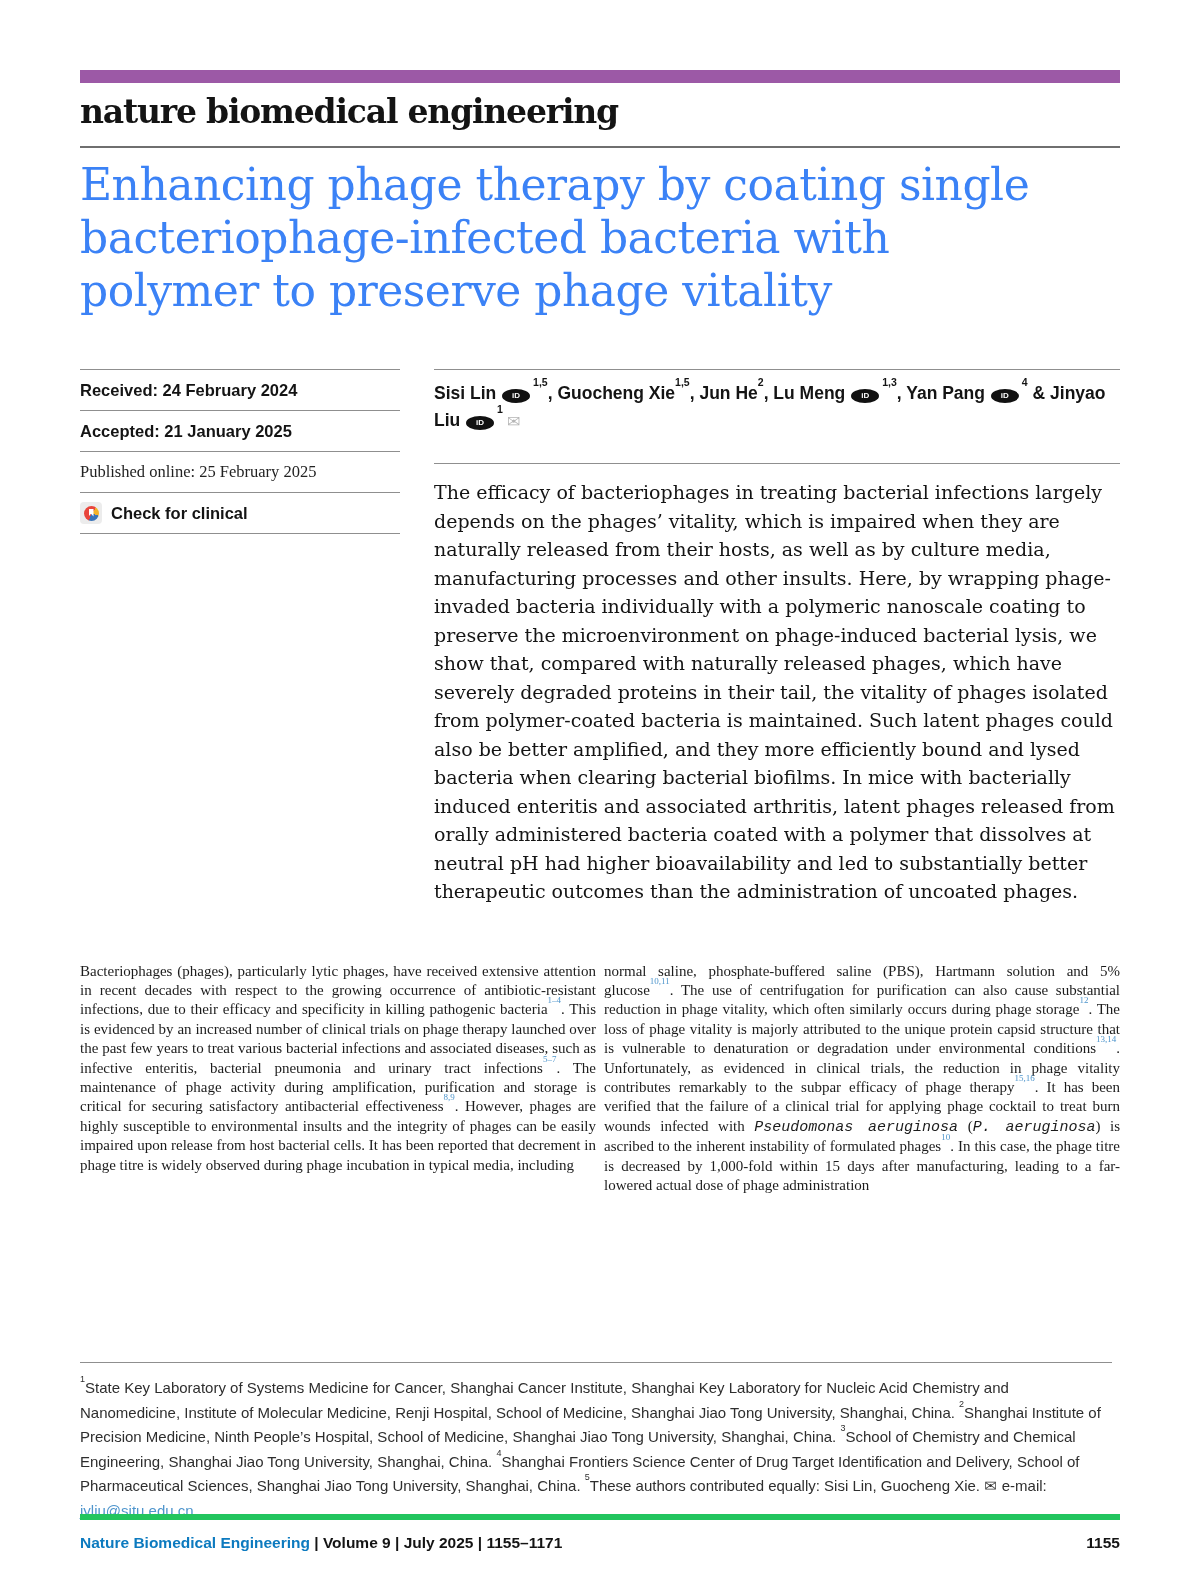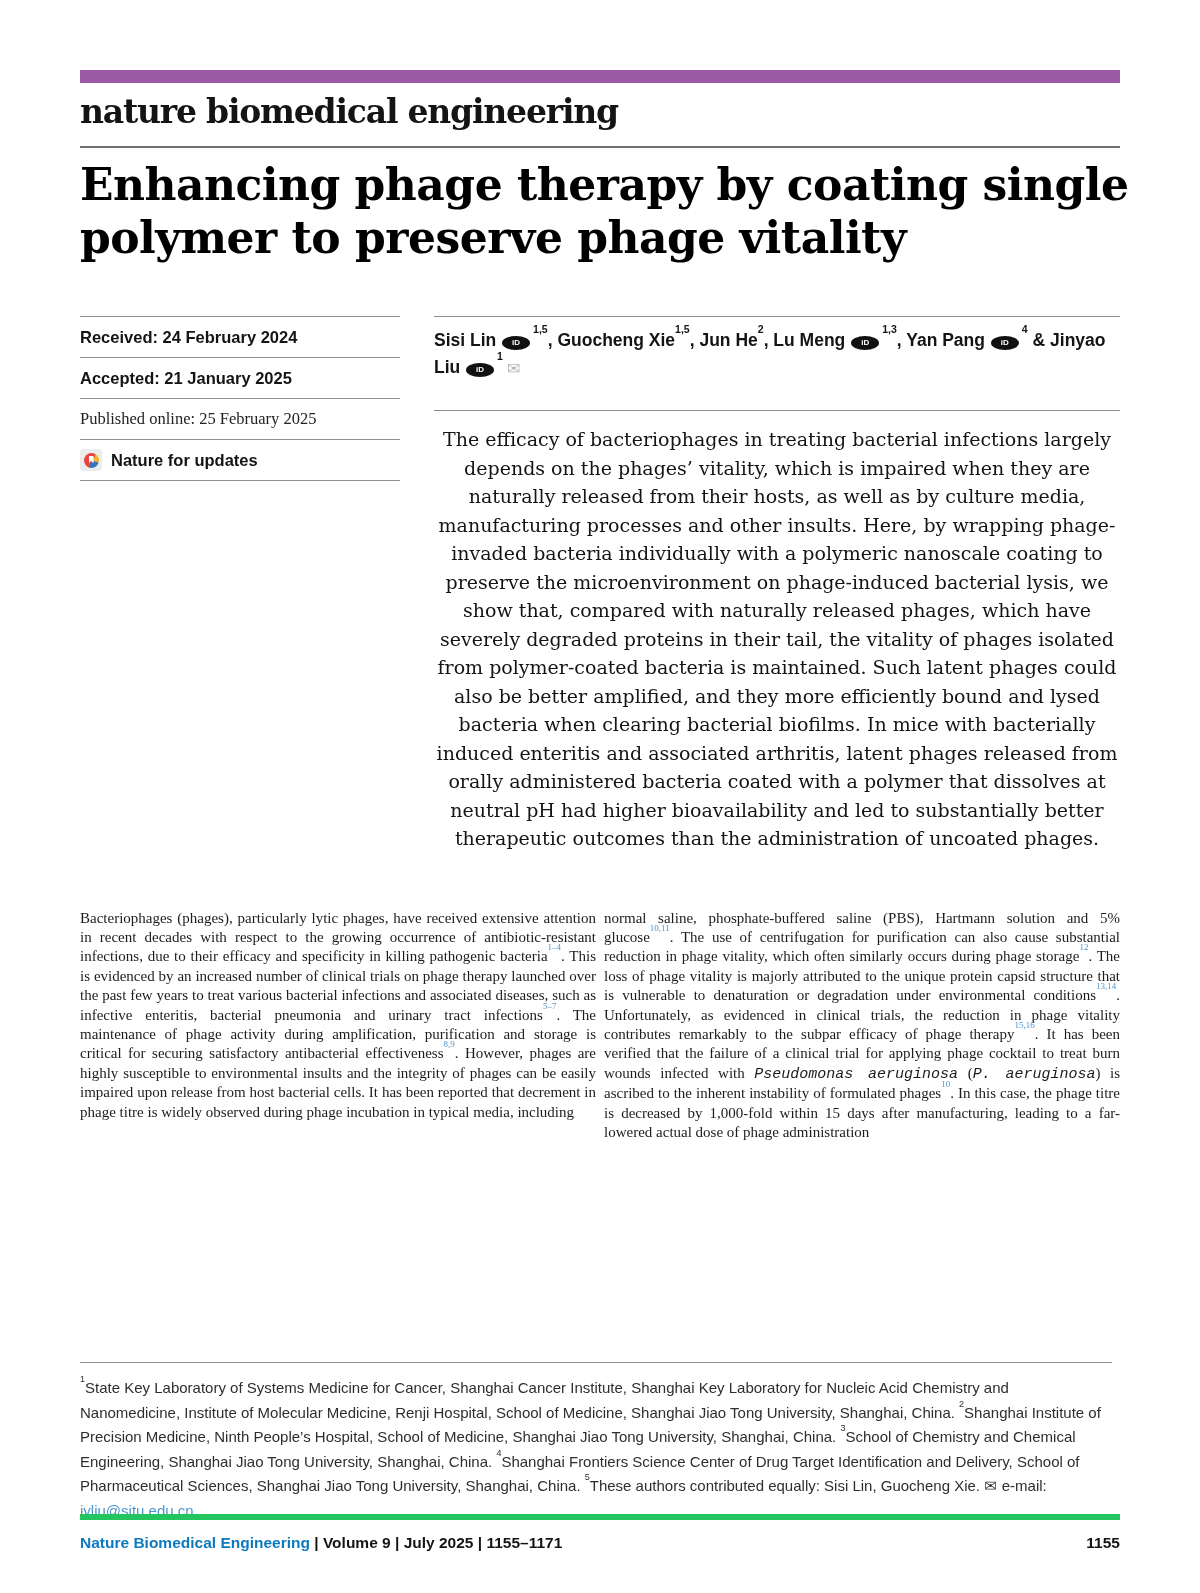--- a/index.html
+++ b/index.html
@@ -28,25 +28,25 @@
   .article-row{
     margin-top:58px;
     display:flex;justify-content:space-between;align-items:baseline;
   }
   .article-label{font-weight:700;font-size:19px;color:#141414;}
   .doi-link{font-size:15.5px;color:#0c7abf;text-decoration:none;font-weight:400;}
   .rule-article{margin-top:14px;border-top:2px solid #6f6f6f;}
   .title{
     margin-top:10px;
     font-family:"DejaVu Serif", serif;
-    font-weight:700;
+    font-weight:400;
     font-size:44px;
     line-height:53px;
     letter-spacing:-0.5px;
-    color:#000000;
+    color:#3b82f6;
   }
   .title div{white-space:nowrap;}
   
   .info-grid{
     margin-top:52px;
     display:grid;
     grid-template-columns:320px 1fr;
     column-gap:34px;
   }
   .meta-col{font-size:16.5px;}
@@ -75,21 +75,21 @@
   .right-col{min-width:0;}
   .authors{
     border-top:1px solid #8f8f8f;
     padding:10px 0 28px 0;
     font-weight:700;font-size:17.5px;line-height:27px;color:#141414;
   }
   .abstract-block{border-top:1px solid #8f8f8f;padding-top:14px;}
   .abstract{
     font-family:"DejaVu Serif", serif;
     font-size:19px;line-height:28.5px;color:#141414;
-    text-align:center;
+    text-align:left;
   }
   
   .body-cols{
     margin-top:56px;
     display:grid;grid-template-columns:1fr 1fr;column-gap:8px;
   }
   .body-col{
     font-family:"Liberation Serif", serif;
     font-size:15px;line-height:19.4px;color:#1c1c1c;
     text-align:justify;
@@ -135,40 +135,41 @@
 
   <div class="topbar"></div>
 
   <div class="wordmark">nature biomedical engineering</div>
 
 
   <div class="rule-article"></div>
 
   <div class="title">
     <div>Enhancing phage therapy by coating single</div>
+    <div>bacteriophage-infected bacteria with</div>
     <div>polymer to preserve phage vitality</div>
   </div>
 
   <div class="info-grid">
 
     <div class="meta-col">
       <div class="meta-row">
         <span class="meta-bold">Received: 24 February 2024</span>
       </div>
       <div class="meta-row">
         <span class="meta-bold">Accepted: 21 January 2025</span>
       </div>
       <div class="meta-row">
         <span class="meta-serif">Published online: 25 February 2025</span>
       </div>
       <div class="meta-row last">
         <span class="crossmark">
             <span class="disc"></span>
           </span>
-        <span class="meta-bold">Nature for updates</span>
+        <span class="meta-bold">Check for clinical</span>
       </div>
     </div>
 
     <div class="right-col">
       <div class="authors"><span>Sisi Lin </span><span class="icon orcid">iD</span><sup>1,5</sup><span>, Guocheng Xie</span><sup>1,5</sup><span>, Jun He</span><sup>2</sup><span>, Lu Meng </span><span class="icon orcid">iD</span><sup>1,3</sup><span>, Yan Pang </span><span class="icon orcid">iD</span><sup>4</sup><span> &amp; Jinyao Liu </span><span class="icon orcid">iD</span><sup>1</sup><span class="icon mail">✉</span></div>
       <div class="abstract-block">
         <p class="abstract" style="margin:0">The efficacy of bacteriophages in treating bacterial infections largely depends on the phages’ vitality, which is impaired when they are naturally released from their hosts, as well as by culture media, manufacturing processes and other insults. Here, by wrapping phage-invaded bacteria individually with a polymeric nanoscale coating to preserve the microenvironment on phage-induced bacterial lysis, we show that, compared with naturally released phages, which have severely degraded proteins in their tail, the vitality of phages isolated from polymer-coated bacteria is maintained. Such latent phages could also be better amplified, and they more efficiently bound and lysed bacteria when clearing bacterial biofilms. In mice with bacterially induced enteritis and associated arthritis, latent phages released from orally administered bacteria coated with a polymer that dissolves at neutral pH had higher bioavailability and led to substantially better therapeutic outcomes than the administration of uncoated phages.</p>
       </div>
     </div>
 

